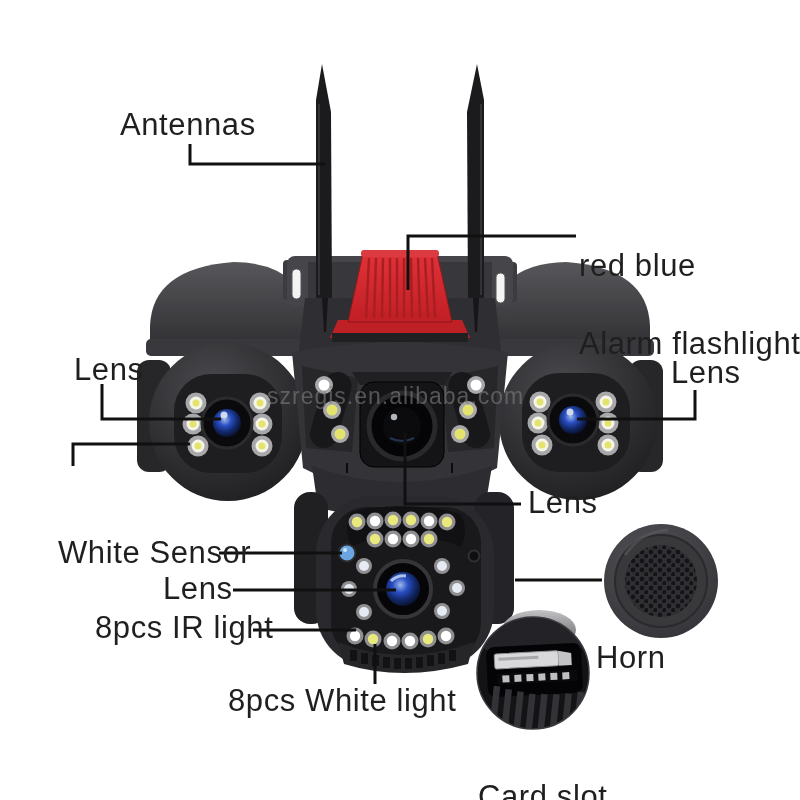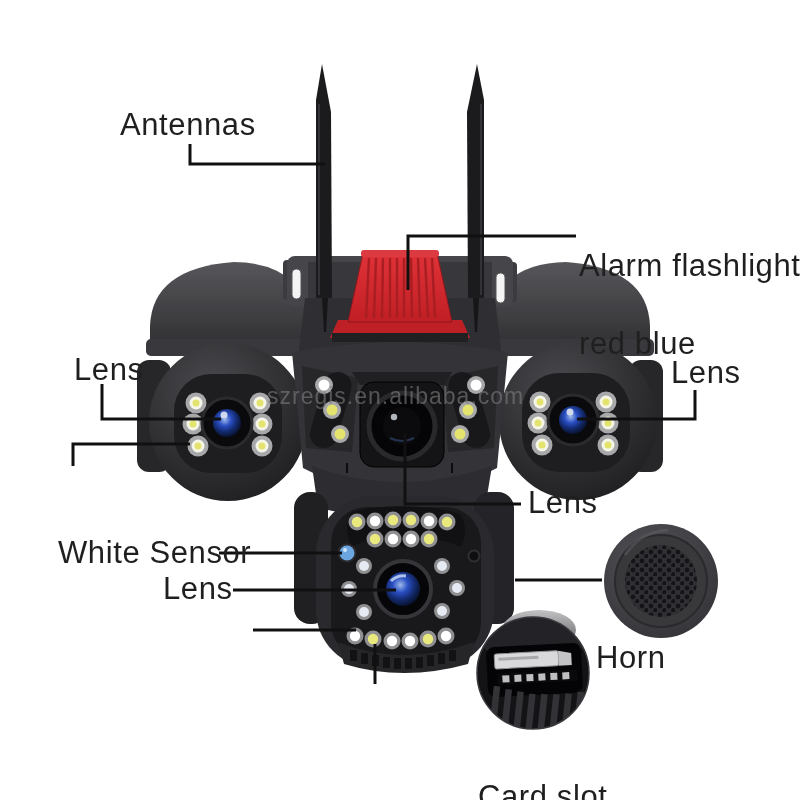--- a/index.html
+++ b/index.html
@@ -353,36 +353,38 @@
     <path d="M375,644 V684"></path>
     <path d="M515,580 H602"></path>
   </g>
 </svg>
 
 <div id="watermark">szregis.en.alibaba.com</div>
 
 <div class="lbl" id="lbl-antennas">Antennas</div>
 
 <div class="lbl" id="lbl-alarm">
+  <div>red blue</div>
   <div>Alarm flashlight</div>
-  <div>red blue</div>
 </div>
 
 <div class="lbl" id="lbl-lens-left">Lens</div>
 
 
 <div class="lbl" id="lbl-lens-right">Lens</div>
 
 <div class="lbl" id="lbl-lens-center">Lens</div>
 
 <div class="lbl" id="lbl-light-sensor">White Sensor</div>
 
 <div class="lbl" id="lbl-lens-bottom">Lens</div>
 
-
+<div class="lbl" id="lbl-ir8">8pcs IR light</div>
+
+<div class="lbl" id="lbl-white8">8pcs White light</div>
 
 <div class="lbl" id="lbl-horn">Horn</div>
 
 <div class="lbl" id="lbl-card">
   <div>Card slot</div>
   
 </div>
 
 </div>
 

